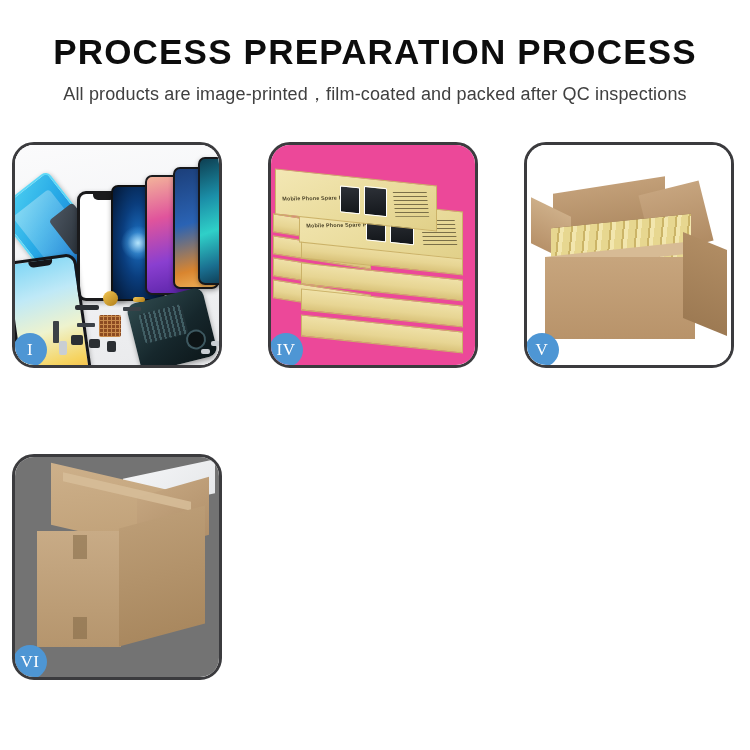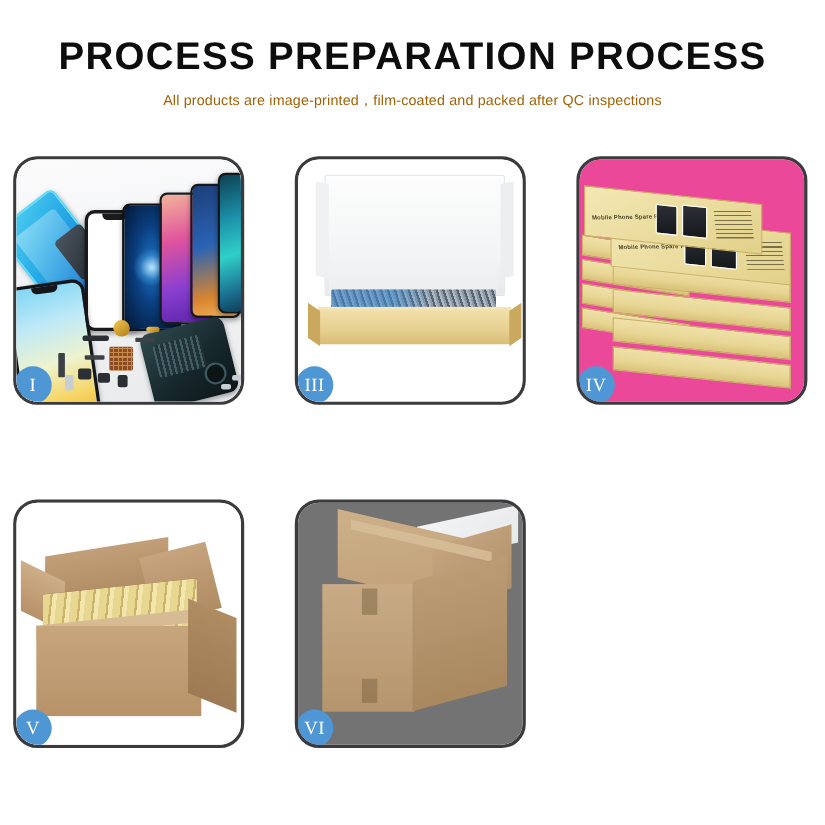--- a/index.html
+++ b/index.html
@@ -32,24 +32,24 @@
     font-weight: 700;
     letter-spacing: 1.2px;
     color: #0d0d0d;
     line-height: 1.05;
     white-space: nowrap;
   }
   .page-subtitle {
     margin: 0;
     padding-top: 11px;
     font-family: "Liberation Sans", sans-serif;
-    font-size: 13px;
+    font-size: 18px;
     font-weight: 400;
     letter-spacing: 0.15px;
-    color: #a16207;
+    color: #404040;
     white-space: nowrap;
   }
 
   
   .grid {
     position: absolute;
     left: 12px;
     top: 142px;
     width: 728px;
     height: 542px;
@@ -441,30 +441,20 @@
       <div class="part lite" style="left:44px;top:196px;width:8px;height:14px;border-radius:2px;"></div>
       <div class="part flex" style="left:38px;top:176px;width:6px;height:22px;"></div>
       <div class="part lite" style="left:196px;top:196px;width:9px;height:5px;"></div>
       <div class="part lite" style="left:186px;top:204px;width:9px;height:5px;"></div>
 
       <div class="badge">I</div>
     </div>
   </div>
 
 
-  <div class="panel">
-    <div class="panel-inner p3">
-      <div class="box3-lid"></div>
-      <div class="box3-foam"></div>
-      <div class="box3-parts"></div>
-      <div class="box3-rim"></div>
-      <div class="box3-front"></div>
-      <div class="badge">III</div>
-    </div>
-  </div>
 
   <div class="panel">
     <div class="panel-inner p4">
       <div class="stack">
 
         <div class="sbox" style="left:2px;top:76px;width:96px;height:17px;transform:skewY(9deg);"></div>
         <div class="sbox" style="left:2px;top:98px;width:96px;height:17px;transform:skewY(9deg);"></div>
         <div class="sbox" style="left:2px;top:120px;width:96px;height:17px;transform:skewY(9deg);"></div>
         <div class="sbox" style="left:2px;top:142px;width:96px;height:17px;transform:skewY(9deg);"></div>
 

